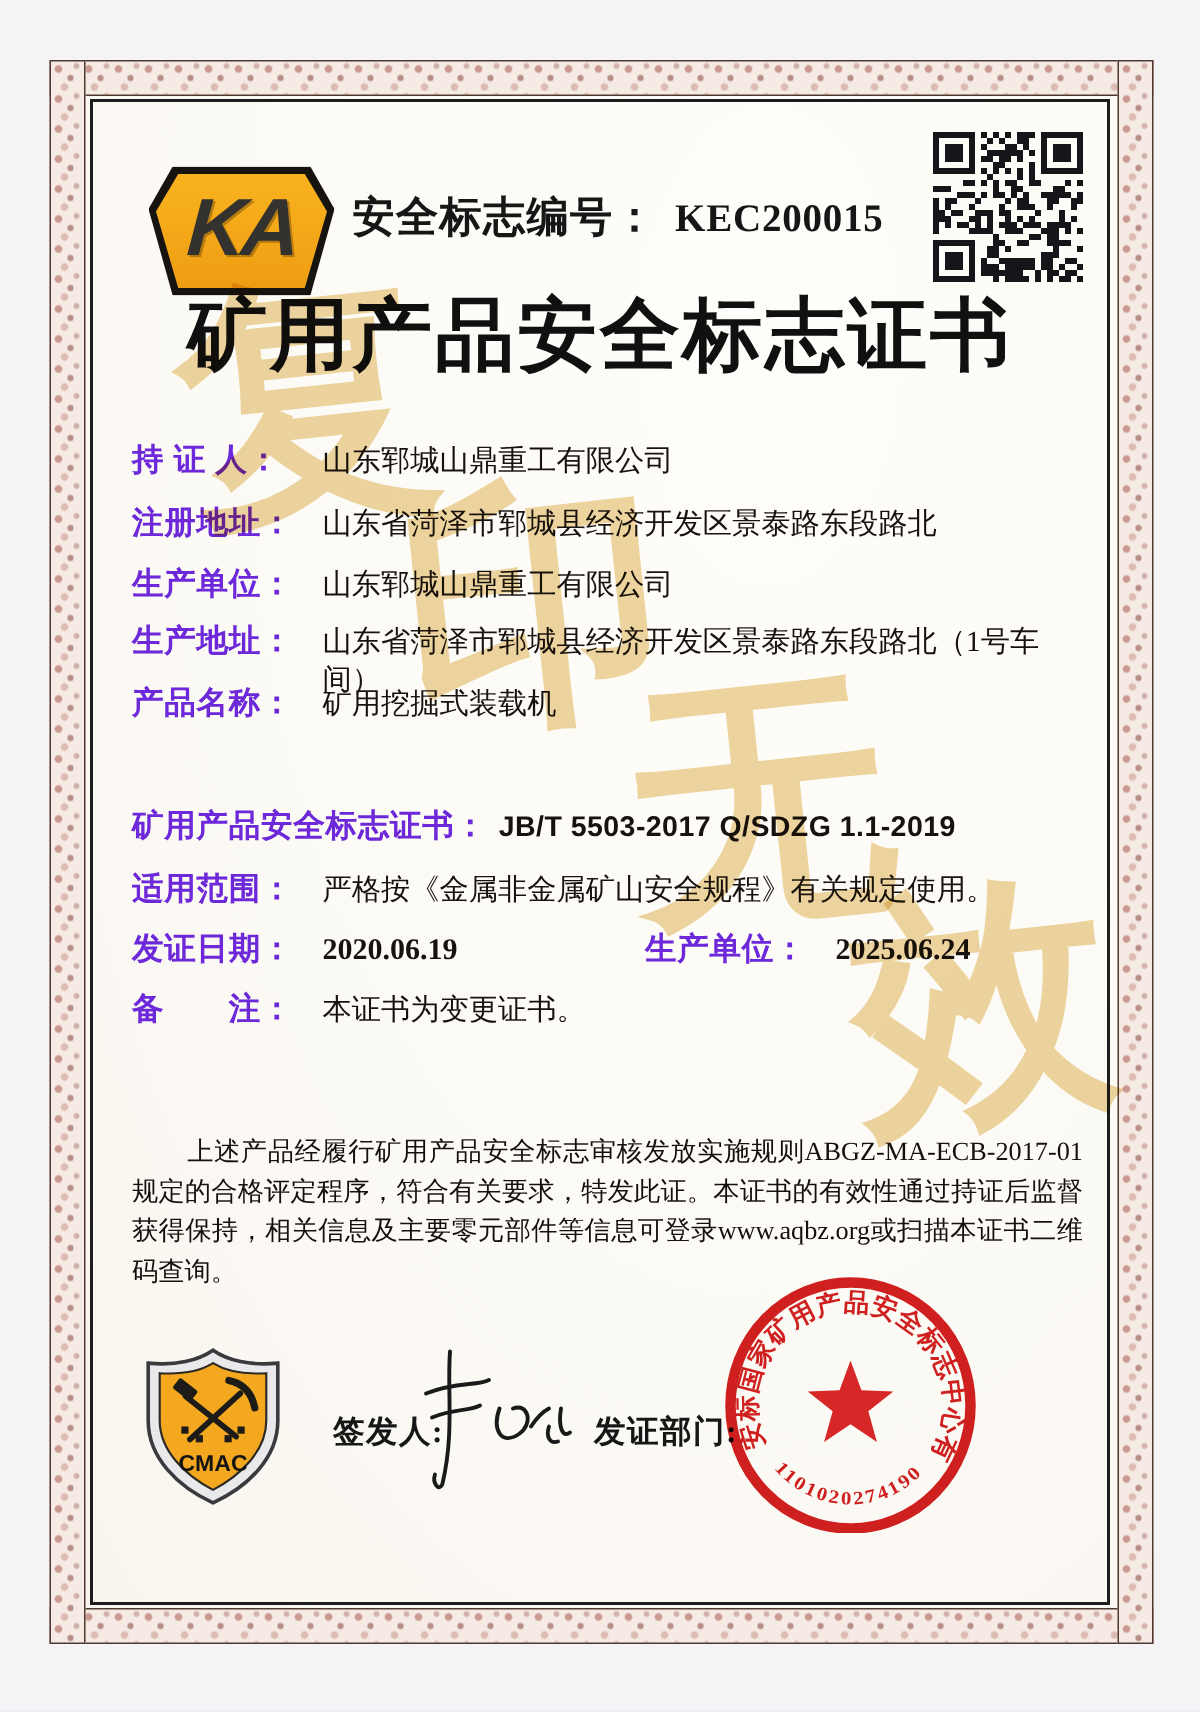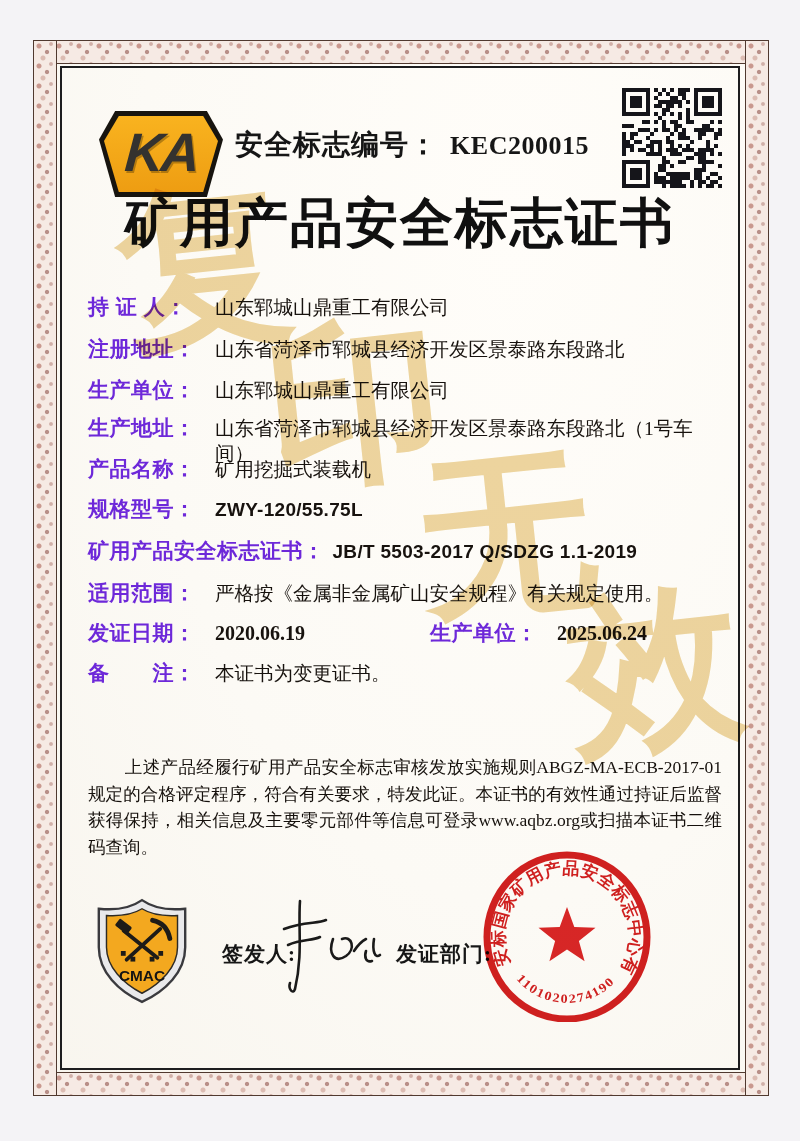--- a/index.html
+++ b/index.html
@@ -458,24 +458,20 @@
     <span class="val">山东郓城山鼎重工有限公司</span>
   </div>
   <div class="row" style="top:415px">
     <span class="lbl">生产地址：</span>
     <span class="val">山东省菏泽市郓城县经济开发区景泰路东段路北（1号车间）</span>
   </div>
   <div class="row" style="top:456px">
     <span class="lbl">产品名称：</span>
     <span class="val">矿用挖掘式装载机</span>
   </div>
-  <div class="row" style="top:496px">
-    <span class="lbl">规格型号：</span>
-    <span class="val latin">ZWY-120/55.75L</span>
-  </div>
   <div class="row" style="top:538px">
     <span class="lbl">矿用产品安全标志证书：</span>
     <span class="val latin" style="margin-left:8px">JB/T 5503-2017 Q/SDZG 1.1-2019</span>
   </div>
   <div class="row" style="top:580px">
     <span class="lbl">适用范围：</span>
     <span class="val">严格按《金属非金属矿山安全规程》有关规定使用。</span>
   </div>
 
   <div class="row" style="top:620px">

